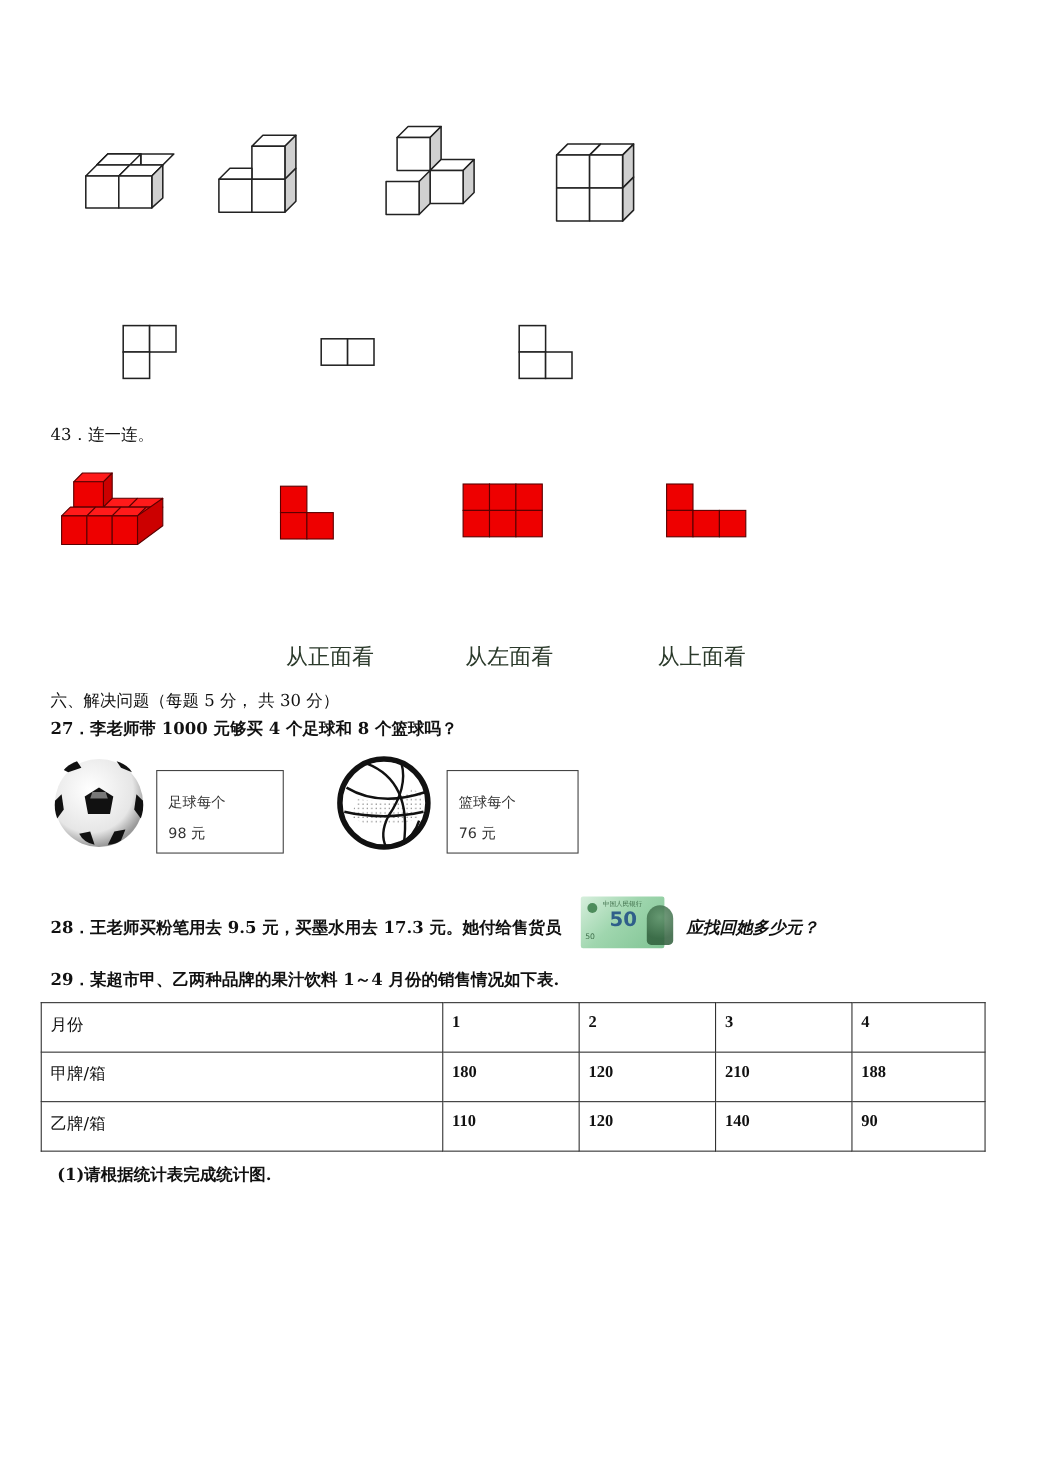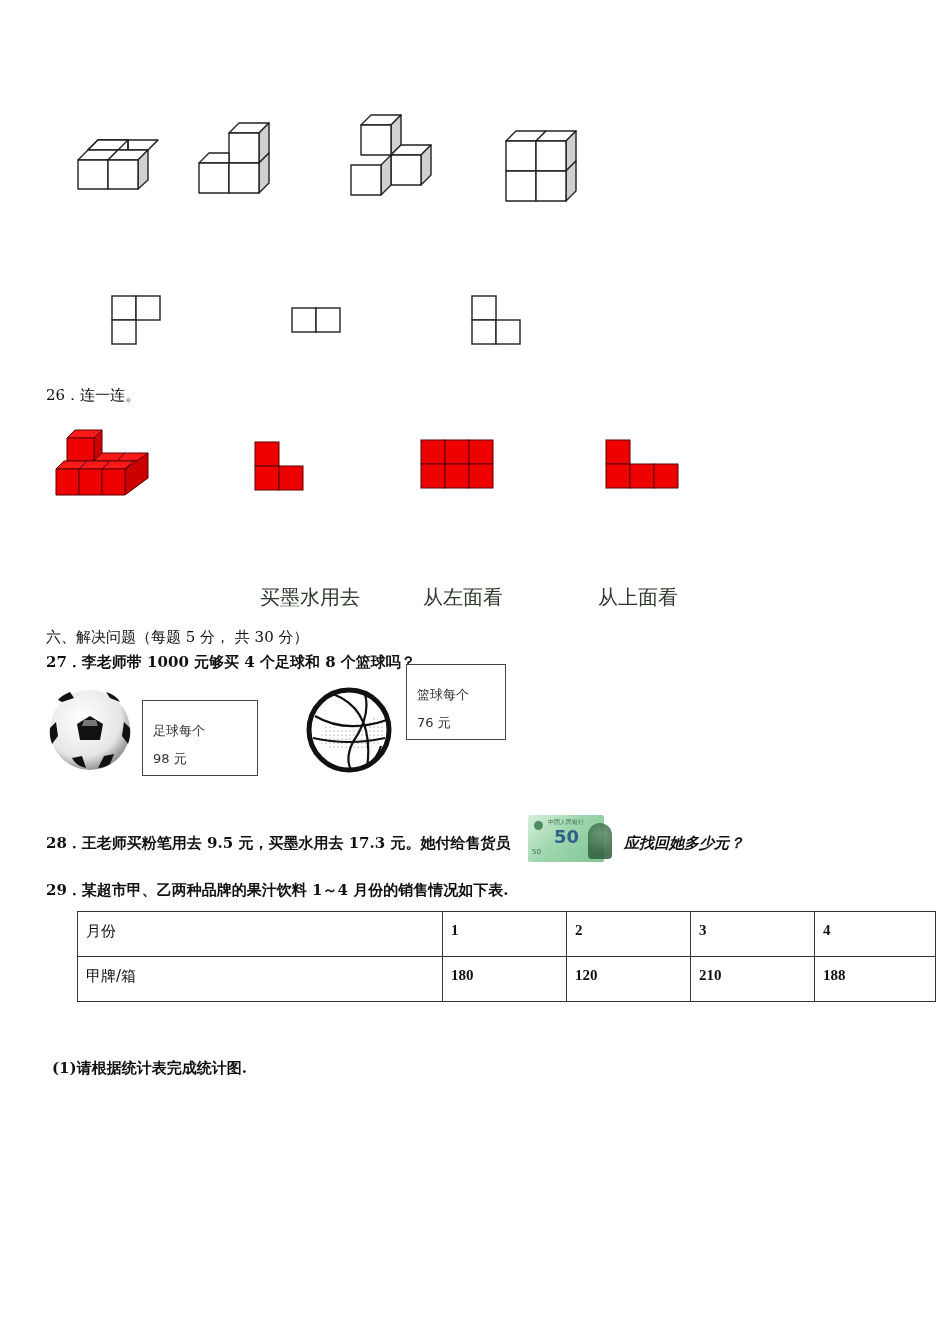--- a/index.html
+++ b/index.html
@@ -4,21 +4,21 @@
 <style>
   html, body { margin: 0; padding: 0; background: #ffffff; }
   body { width: 950px; height: 1344px; position: relative; overflow: hidden;
          font-family: "DejaVu Serif", "Liberation Serif", serif; color: #111; }
   .abs { position: absolute; }
   .q { position: absolute; font-size: 15px; white-space: nowrap; line-height: 20px; }
   .bold { font-weight: bold; }
   .view-label { position: absolute; font-family: "DejaVu Sans", sans-serif; font-size: 20px; color: #2b3a2b; letter-spacing: 0px; }
   .price-box { position: absolute; border: 1.5px solid #444; background: #fff;
                font-family: "DejaVu Sans", sans-serif; font-size: 13px; color: #333; line-height: 28px; padding: 16px 10px; box-sizing: border-box; }
-  table.sales { position: absolute; left: 37px; top: 911px; width: 859px; border-collapse: collapse; margin-left: 40px; }
+  table.sales { position: absolute; left: 37px; top: 911px; width: 859px; border-collapse: collapse; }
   table.sales td { border: 1.5px solid #333; height: 45px; padding: 0 8px; font-size: 15px; vertical-align: top; padding-top: 10px; box-sizing: border-box; }
   table.sales td.num { font-weight: bold; font-family: "Liberation Serif", serif; }
   table.sales td.lbl { font-family: "DejaVu Sans", sans-serif; }
   svg { position: absolute; overflow: visible; }
 </style>
 </head>
 <body>
 
 <svg style="left:0;top:0;width:950px;height:260px" viewBox="0 0 950 260">
   <g stroke="#222" stroke-width="1.5" fill="#fff" stroke-linejoin="round">
@@ -105,21 +105,21 @@
   </g>
 </svg>
 <svg style="left:470px;top:294px;width:55px;height:55px" viewBox="0 0 55 55">
   <g stroke="#222" stroke-width="1.4" fill="#fff">
     <rect x="2" y="2" width="24" height="24"></rect>
     <rect x="2" y="26" width="24" height="24"></rect>
     <rect x="26" y="26" width="24" height="24"></rect>
   </g>
 </svg>
 
-<div class="q" style="left:46px;top:385px;">26．连一连。</div>
+<div class="q" style="left:46px;top:385px;">43．连一连。</div>
 
 <svg style="left:50px;top:423px;width:105px;height:80px" viewBox="0 0 105 80">
   <g stroke="#5a0000" stroke-width="1" fill="#ee0000" stroke-linejoin="round">
 
     <polygon points="17,15 25,7 52,7 44,15" fill="#ff1a1a"></polygon>
     <polygon points="44,15 52,7 52,30 44,38" fill="#cc0000"></polygon>
     <rect x="17" y="15" width="27" height="23"></rect>
 
     <polygon points="44,38 52,30 75,30 67,38" fill="#ff1a1a"></polygon>
     <polygon points="67,38 75,30 98,30 90,38" fill="#ff1a1a"></polygon>
@@ -158,21 +158,21 @@
 
 <svg style="left:604px;top:438px;width:78px;height:55px" viewBox="0 0 78 55">
   <g stroke="#5a0000" stroke-width="1" fill="#ee0000">
     <rect x="2" y="2" width="24" height="24"></rect>
     <rect x="2" y="26" width="24" height="24"></rect>
     <rect x="26" y="26" width="24" height="24"></rect>
     <rect x="50" y="26" width="24" height="24"></rect>
   </g>
 </svg>
 
-<div class="view-label" style="left:260px;top:584px;">买墨水用去</div>
+<div class="view-label" style="left:260px;top:584px;">从正面看</div>
 <div class="view-label" style="left:423px;top:584px;">从左面看</div>
 <div class="view-label" style="left:598px;top:584px;">从上面看</div>
 
 <div class="q" style="left:46px;top:627px;">六、解决问题（每题  5  分，  共  30  分）</div>
 
 <div class="q bold" style="left:46px;top:652px;">27．李老师带 1000 元够买 4 个足球和 8 个篮球吗？</div>
 
 <svg style="left:48px;top:688px;width:84px;height:84px" viewBox="0 0 84 84">
   <defs>
     <radialGradient id="ballshade" cx="40%" cy="35%" r="65%">
@@ -207,21 +207,21 @@
   <path d="M14,56 Q30,70 70,60 Q82,54 80,40 L70,30 Q56,48 20,40 Z" fill="url(#dots)"></path>
   <g fill="none" stroke="#111" stroke-width="2.2">
     <path d="M10,30 Q40,48 82,34"></path>
     <path d="M8,52 Q44,60 80,52"></path>
     <path d="M28,8 Q70,24 62,82"></path>
     <path d="M60,8 Q66,30 48,56 Q40,72 46,84"></path>
     <path d="M76,60 Q72,74 58,82"></path>
   </g>
 </svg>
 
-<div class="price-box" style="left:406px;top:664px;width:100px;height:76px;">
+<div class="price-box" style="left:406px;top:700px;width:120px;height:76px;">
   <div>篮球每个</div>
   <div>76 元</div>
 </div>
 
 <div class="q bold" style="left:46px;top:833px;">28．王老师买粉笔用去 9.5 元，买墨水用去 17.3 元。她付给售货员</div>
 
 <div class="abs" style="left:528px;top:815px;width:76px;height:47px;background:linear-gradient(135deg,#d7efdd 0%,#9fd6ae 45%,#7fc393 100%);border-radius:2px;">
   <div class="abs" style="left:6px;top:6px;width:9px;height:9px;border-radius:50%;background:#4d8c5c;"></div>
   <div class="abs" style="left:20px;top:3px;font-size:6px;color:#3f6f4b;font-family:'DejaVu Sans',sans-serif;">中国人民银行</div>
   <div class="abs" style="left:26px;top:11px;font-size:18px;font-weight:bold;color:#2f5f8a;font-family:'DejaVu Sans',sans-serif;">50</div>
@@ -242,16 +242,23 @@
     <td class="num" style="width:124px">3</td>
     <td class="num">4</td>
   </tr>
   <tr>
     <td class="lbl">甲牌/箱</td>
     <td class="num">180</td>
     <td class="num">120</td>
     <td class="num">210</td>
     <td class="num">188</td>
   </tr>
+  <tr>
+    <td class="lbl">乙牌/箱</td>
+    <td class="num">110</td>
+    <td class="num">120</td>
+    <td class="num">140</td>
+    <td class="num">90</td>
+  </tr>
 </tbody>
   </table>
 
 <div class="q bold" style="left:52px;top:1058px;text-align:center;">(1)请根据统计表完成统计图.</div>
 
 </body></html>

